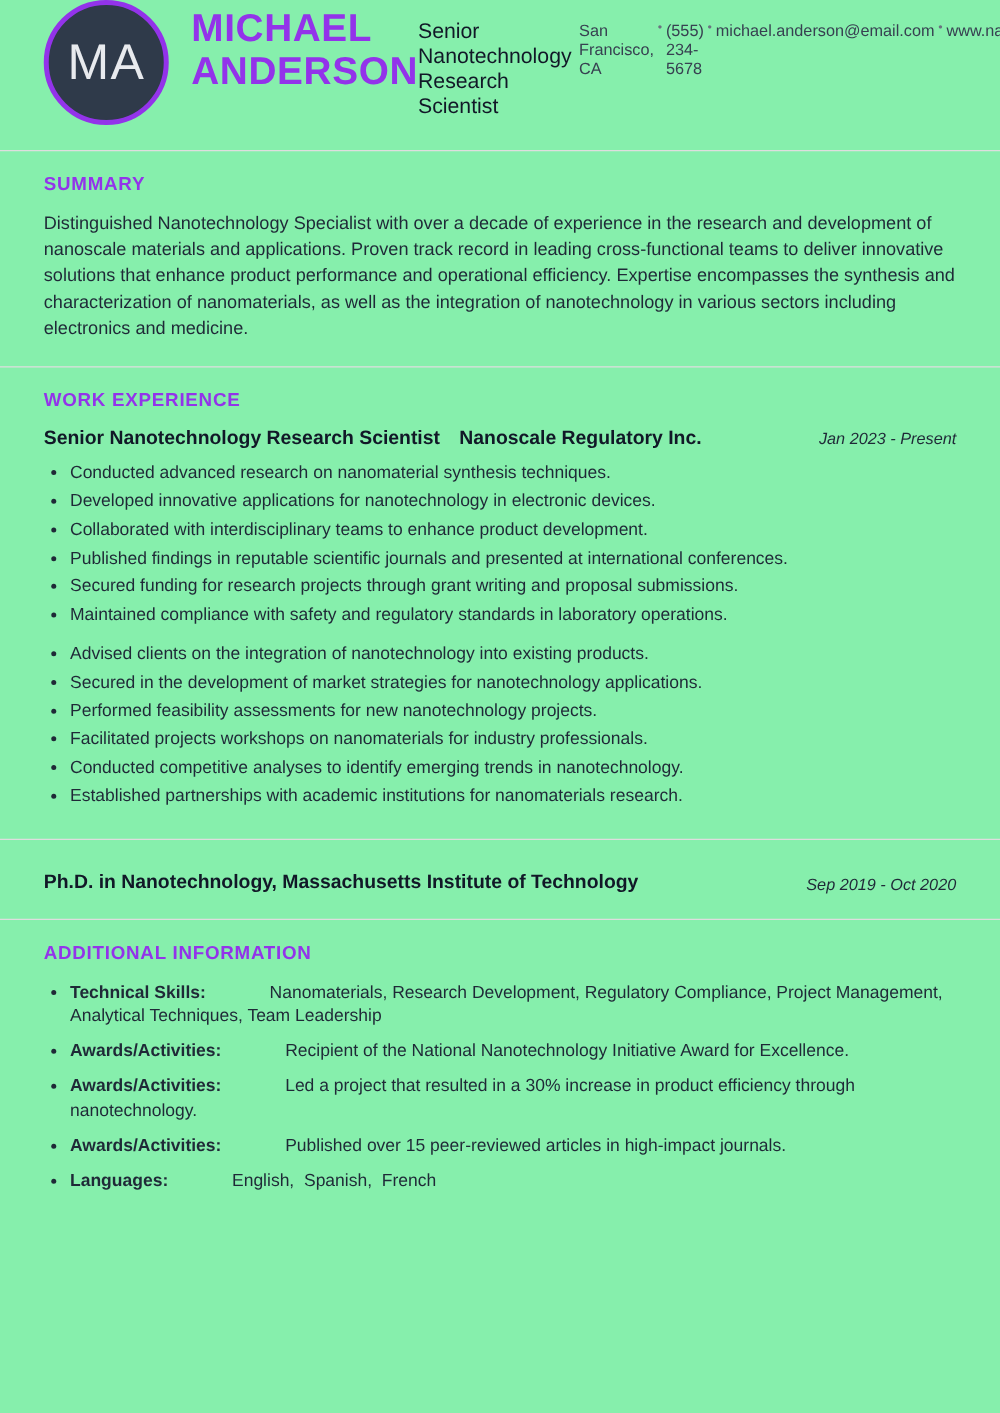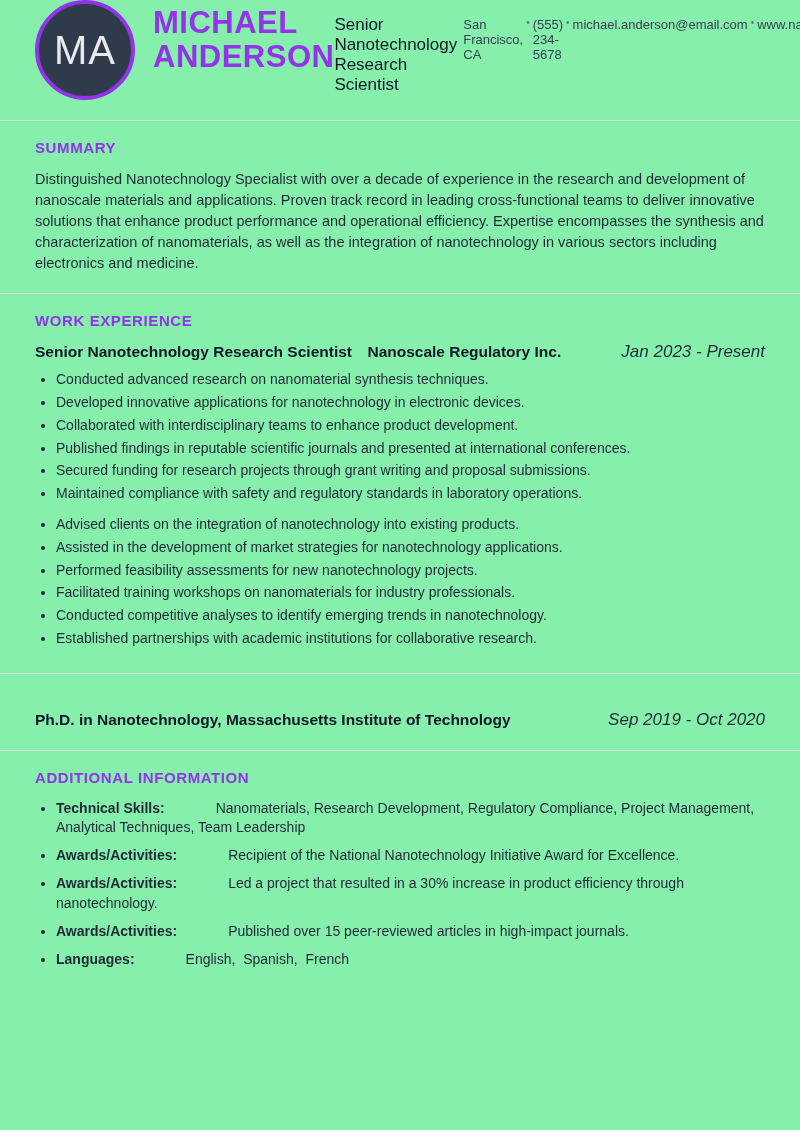--- a/index.html
+++ b/index.html
@@ -42,27 +42,27 @@
   .section-heading { color: var(--accent); font-size: 15px; font-weight: 700; letter-spacing: 0.6px; margin-bottom: 13px; }
 
   .summary-text { font-size: 14.5px; line-height: 1.44; color: #1f2937; max-width: 730px; }
 
   
   .job { margin-top: 4px; }
   .job + .job { margin-top: 14px; }
   .job-header { display: flex; justify-content: space-between; align-items: baseline; margin-bottom: 9px; }
   .job-role, .job-company { font-weight: 700; font-size: 15.5px; color: #111827; }
   .job-company { margin-left: 11px; }
-  .job-dates { font-style: italic; font-size: 17px; color: #1f2937; white-space: nowrap; font-family: "Liberation Sans", sans-serif; }
+  .job-dates { font-style: italic; font-size: 13px; color: #1f2937; white-space: nowrap; font-family: "Liberation Sans", sans-serif; }
 
   ul.bullets { list-style: disc; padding-left: 21px; }
   ul.bullets li { font-size: 14px; line-height: 1.23; margin-bottom: 5.5px; color: #1f2937; }
 
   
-  .edu-row { display: flex; justify-content: space-between; align-items: center; margin-top: 18px; }
+  .edu-row { display: flex; justify-content: space-between; align-items: flex-end; margin-top: 7px; }
   .edu-degree { font-weight: 700; font-size: 15.5px; color: #111827; }
 
   
   ul.info-list { list-style: disc; padding-left: 21px; margin-top: 2px; }
   ul.info-list li { font-size: 14px; line-height: 1.38; margin-bottom: 9px; color: #1f2937; max-width: 710px; }
   .info-label { font-weight: 700; margin-right: 3px; }
   .info-text { white-space: pre-wrap; margin-left: 48px; }
 </style>
 </head>
 <body>
@@ -114,25 +114,25 @@
         <li>Collaborated with interdisciplinary teams to enhance product development.</li>
         <li>Published findings in reputable scientific journals and presented at international conferences.</li>
         <li>Secured funding for research projects through grant writing and proposal submissions.</li>
         <li>Maintained compliance with safety and regulatory standards in laboratory operations.</li>
       </ul>
     </div>
 
     <div class="job">
       <ul class="bullets">
         <li>Advised clients on the integration of nanotechnology into existing products.</li>
-        <li>Assisted in the development of market strategies for nanotechnology applications.</li>
+        <li>Secured in the development of market strategies for nanotechnology applications.</li>
         <li>Performed feasibility assessments for new nanotechnology projects.</li>
-        <li>Facilitated training workshops on nanomaterials for industry professionals.</li>
+        <li>Facilitated projects workshops on nanomaterials for industry professionals.</li>
         <li>Conducted competitive analyses to identify emerging trends in nanotechnology.</li>
-        <li>Established partnerships with academic institutions for collaborative research.</li>
+        <li>Established partnerships with academic institutions for nanomaterials research.</li>
       </ul>
     </div>
   </section>
 
   <hr class="divider">
 
   <section>
     <div class="edu-row">
       <span class="edu-degree">Ph.D. in Nanotechnology, Massachusetts Institute of Technology</span>
       <span class="job-dates">Sep 2019 - Oct 2020</span>

